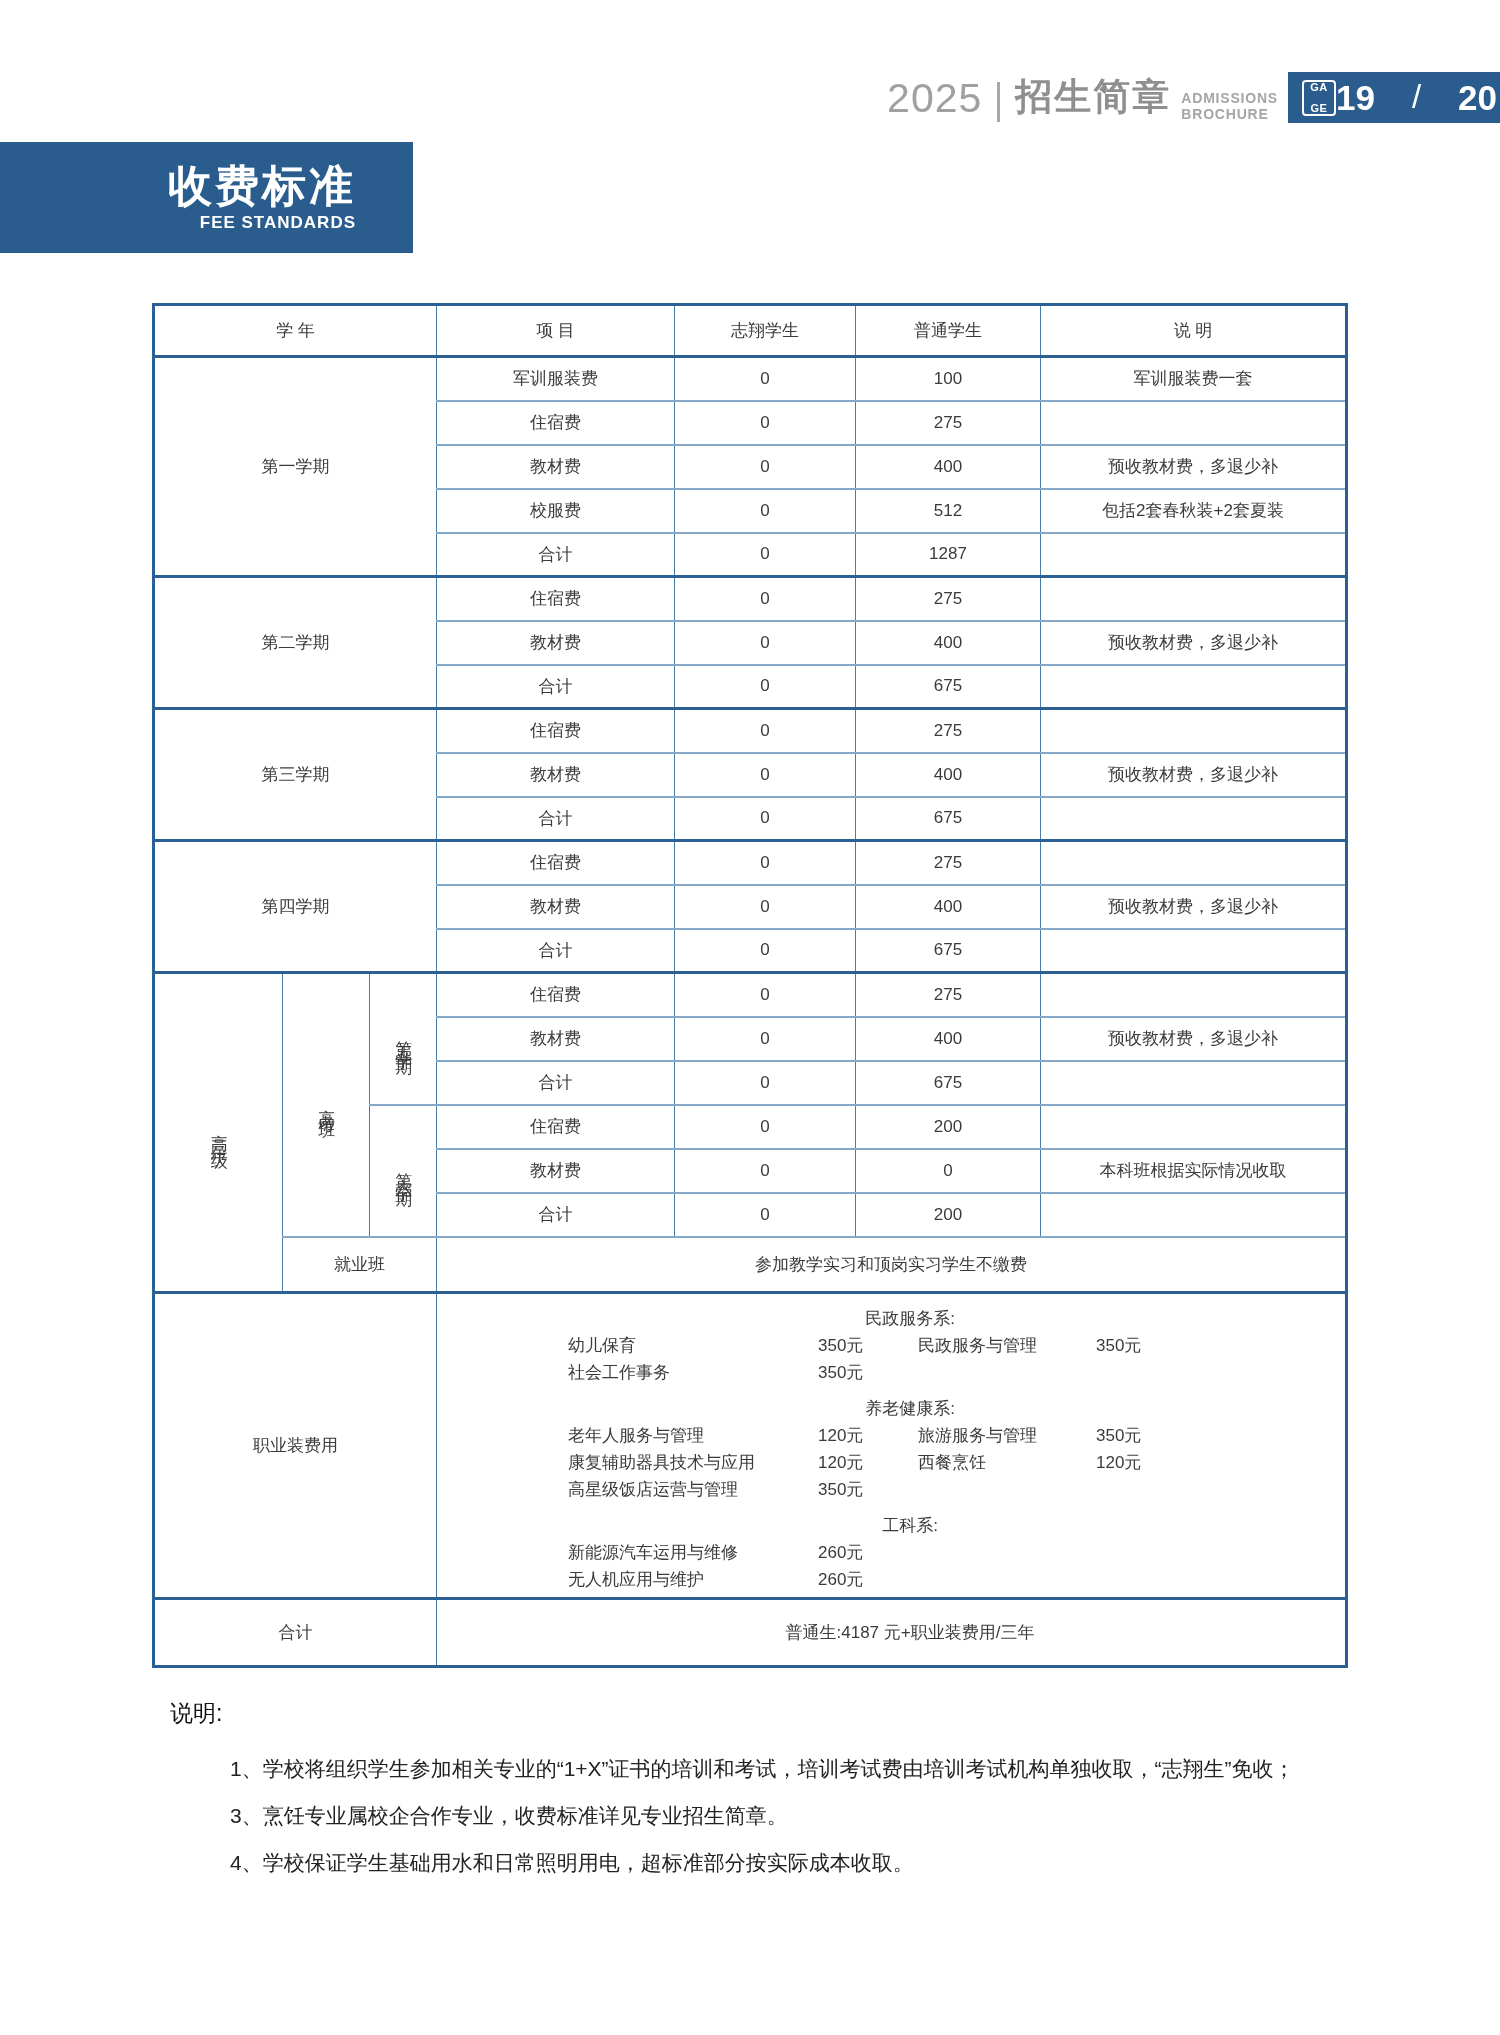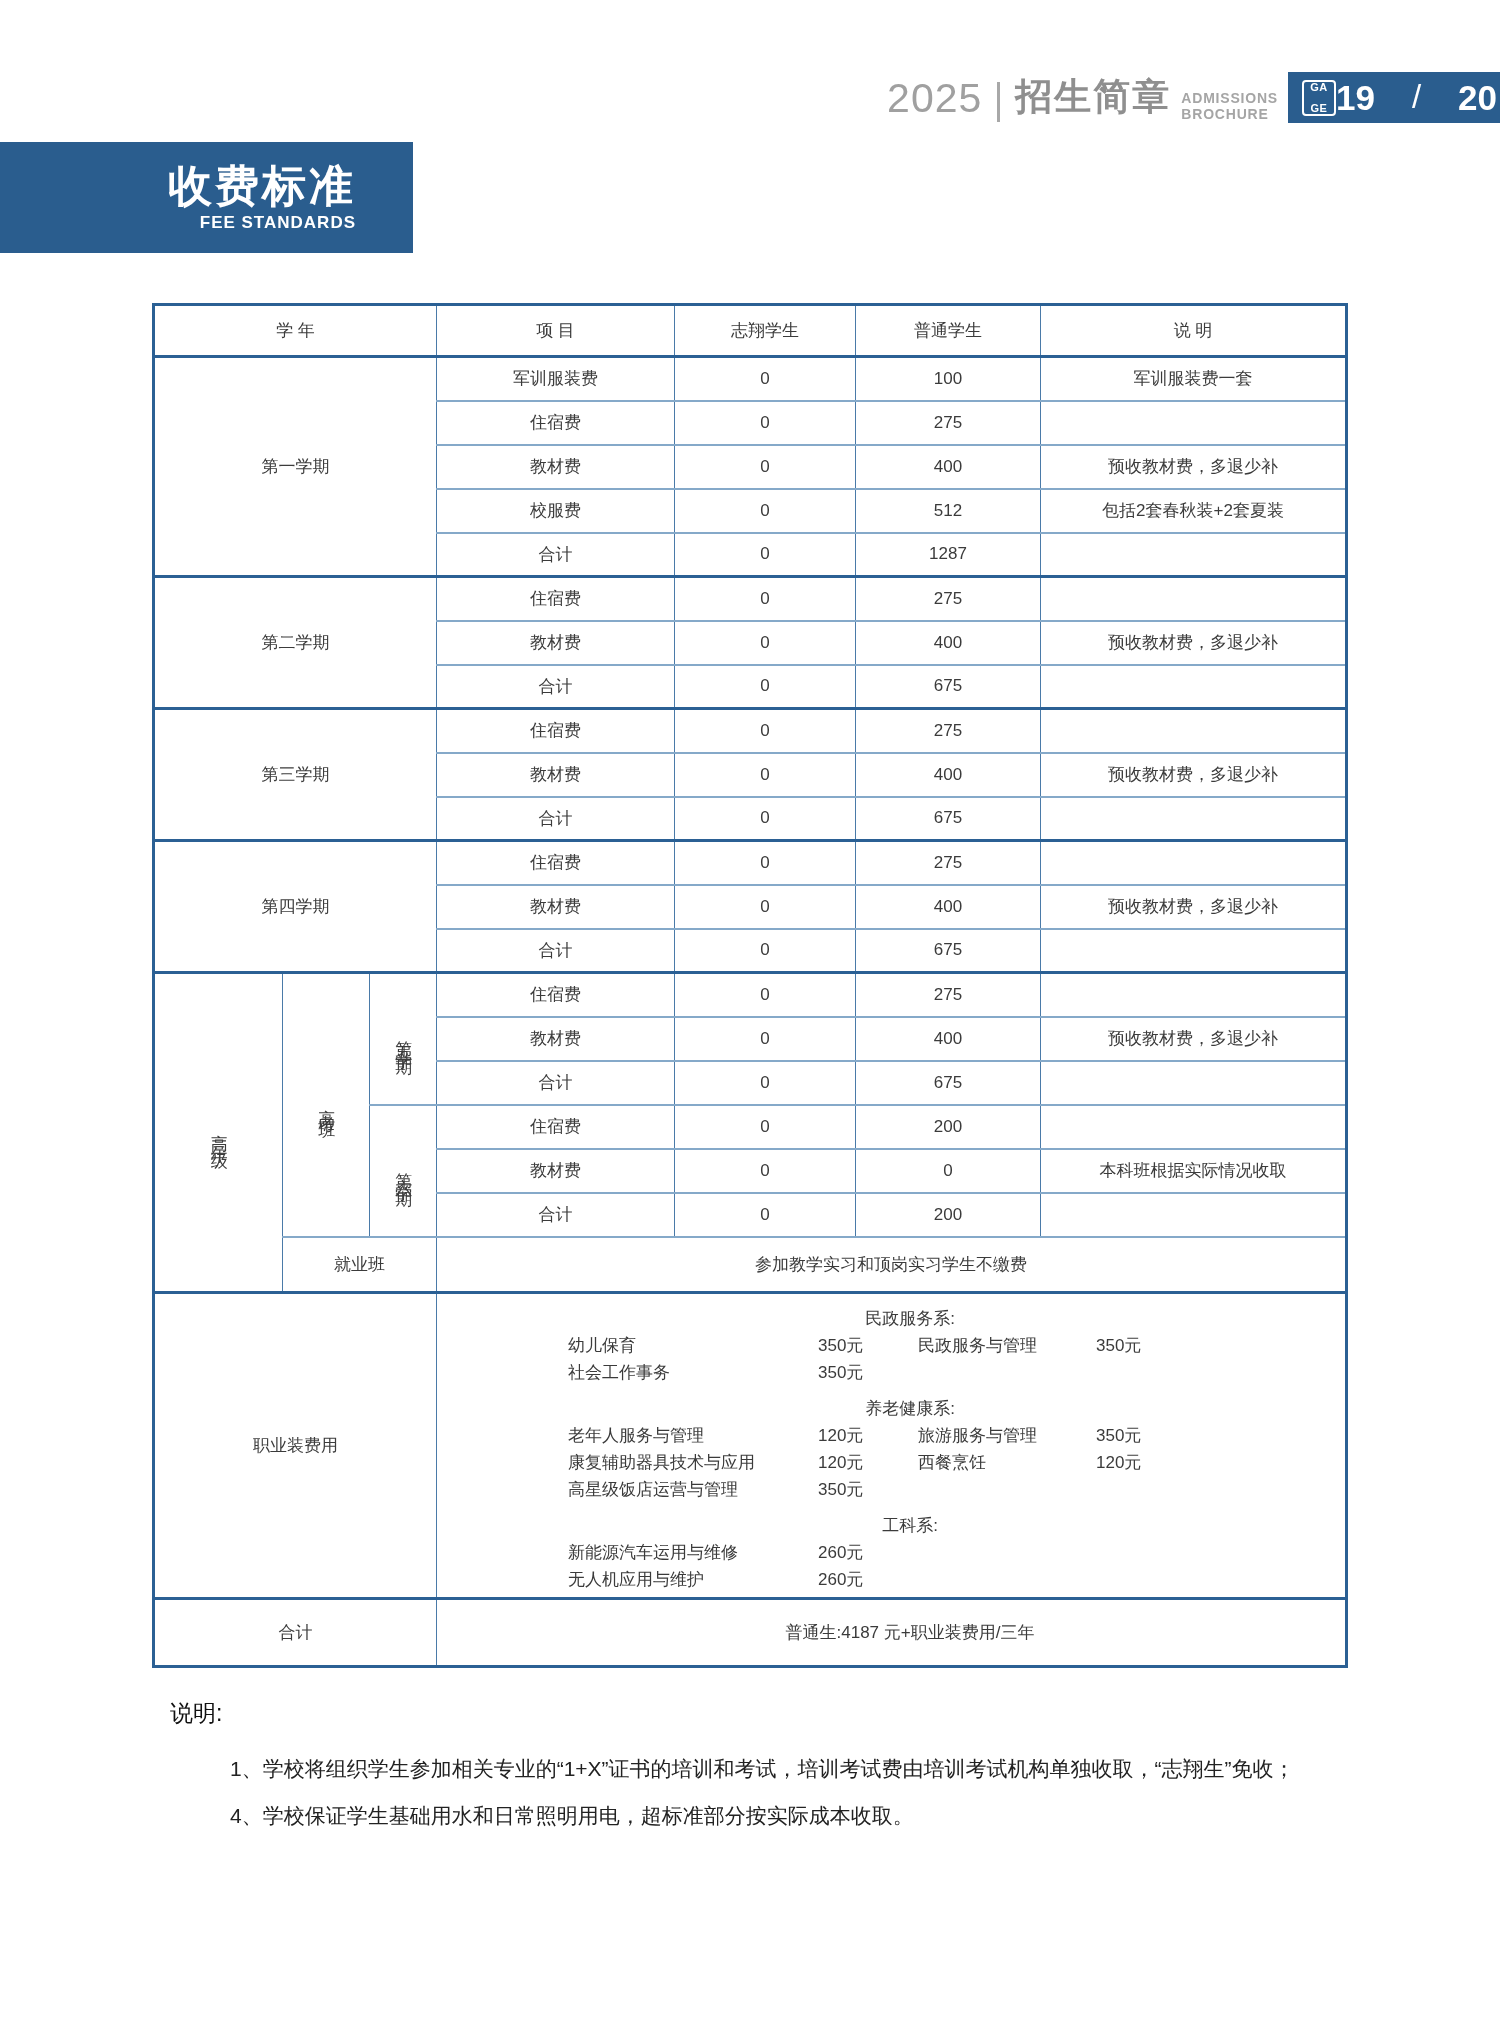--- a/index.html
+++ b/index.html
@@ -336,15 +336,16 @@
         <td colspan="3">合计</td>
         <td class="left-cell" colspan="4">普通生:4187 元+职业装费用/三年</td>
       </tr>
     </tbody>
 </table>
 
 <div class="notes">
   <div class="notes-title">说明:</div>
   <div class="notes-list">
     <div class="note-item">1、学校将组织学生参加相关专业的“1+X”证书的培训和考试，培训考试费由培训考试机构单独收取，“志翔生”免收；</div>
+    <div class="note-item">3、烹饪专业属校企合作专业，收费标准详见专业招生简章。</div>
     <div class="note-item">4、学校保证学生基础用水和日常照明用电，超标准部分按实际成本收取。</div>
   </div>
 </div>
 
 </body></html>

